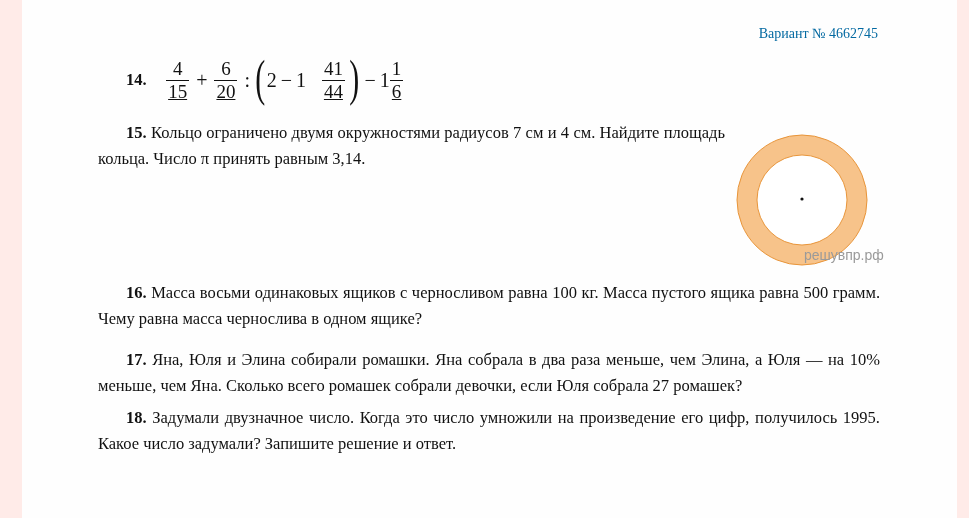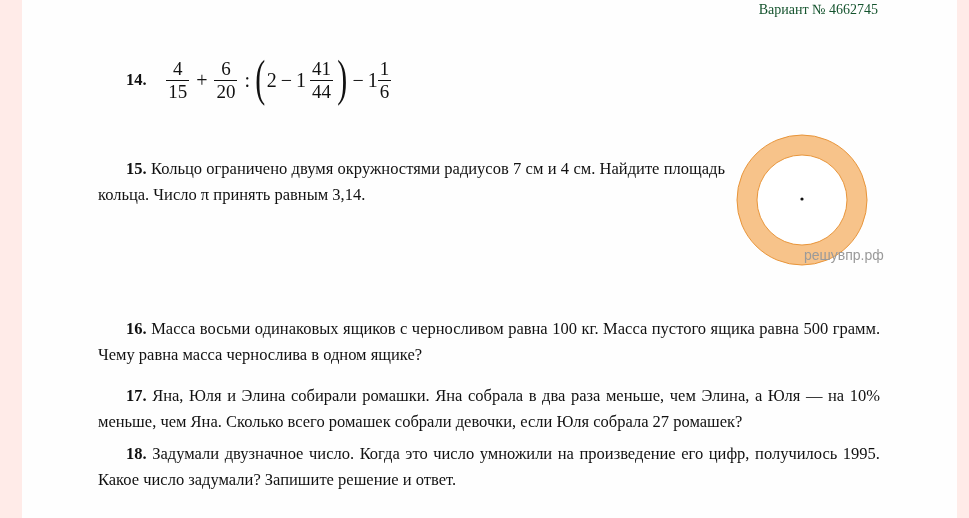--- a/index.html
+++ b/index.html
@@ -8,41 +8,41 @@
     background: #ffebe8;
     position: relative;
     font-family: "Liberation Serif", "DejaVu Serif", serif;
     color: #111;
   }
   .paper {
     position: absolute; left: 22px; top: 0; width: 935px; height: 518px;
     background: #fefefe;
   }
   .variant {
-    position: absolute; right: 91px; top: 2px;
-    font-size: 14px; color: #14532d;
+    position: absolute; right: 91px; top: 26px;
+    font-size: 14px; color: #0369a1;
   }
   .task { position: absolute; font-size: 16.5px; line-height: 26px; }
   .num { font-weight: bold; }
   .justify { text-align: justify; text-align-last: left; }
 
   
   .t14 { left: 126px; top: 52px; height: 56px; display: flex; align-items: center; white-space: nowrap; }
   .frac { display: inline-flex; flex-direction: column; align-items: center; margin: 0 3px; font-size: 19px; line-height: 22px; }
   .frac .n { padding: 0 2px; }
-  .frac .d { border-top: 1px solid #111; padding: 0 2px; }
+  .frac .d { border-top: 1px solid #111; padding: 0 2px; text-decoration: underline; }
   .op { font-size: 20px; margin: 0 4px; }
   .paren { font-size: 50px; font-weight: 100; line-height: 50px; transform: scaleX(0.6); display: inline-block; margin: 0 -2px; position: relative; top: -2px; }
   .big { font-size: 20px; }
 
   .t15 { left: 98px; top: 120px; width: 627px; }
   .t16 { left: 98px; top: 280px; width: 782px; }
   .t17 { left: 98px; top: 347px; width: 782px; }
   .t18 { left: 98px; top: 405px; width: 782px; }
-  .indent { text-indent: 28px; margin-top: 36px; }
+  .indent { text-indent: 28px; }
 
   .ring-wrap { position: absolute; left: 735px; top: 133px; width: 134px; height: 134px; }
   .watermark { position: absolute; left: 804px; top: 247px; font-family: "Liberation Sans", sans-serif; font-size: 14px; color: #9a9a9a; }
 </style>
 </head>
 <body>
 
 <div class="paper"></div>
 
 <div class="variant">Вариант № 4662745</div>
@@ -57,21 +57,21 @@
   <span class="op">+</span>
   <span class="frac">
     <span class="n">6</span>
     <span class="d">20</span>
   </span>
   <span class="op">:</span>
   <span class="paren">(</span>
   <span class="big">2</span>
   <span class="op">−</span>
   <span class="big">1</span>
-  <span class="frac" style="margin-left:4px">
+  <span class="frac" style="margin-left:16px">
     <span class="n">41</span>
     <span class="d">44</span>
   </span>
   <span class="paren">)</span>
   <span class="op">−</span>
   <span class="big">1</span>
   <span class="frac" style="margin-left:0;margin-right:0">
     <span class="n">1</span>
     <span class="d">6</span>
   </span>

